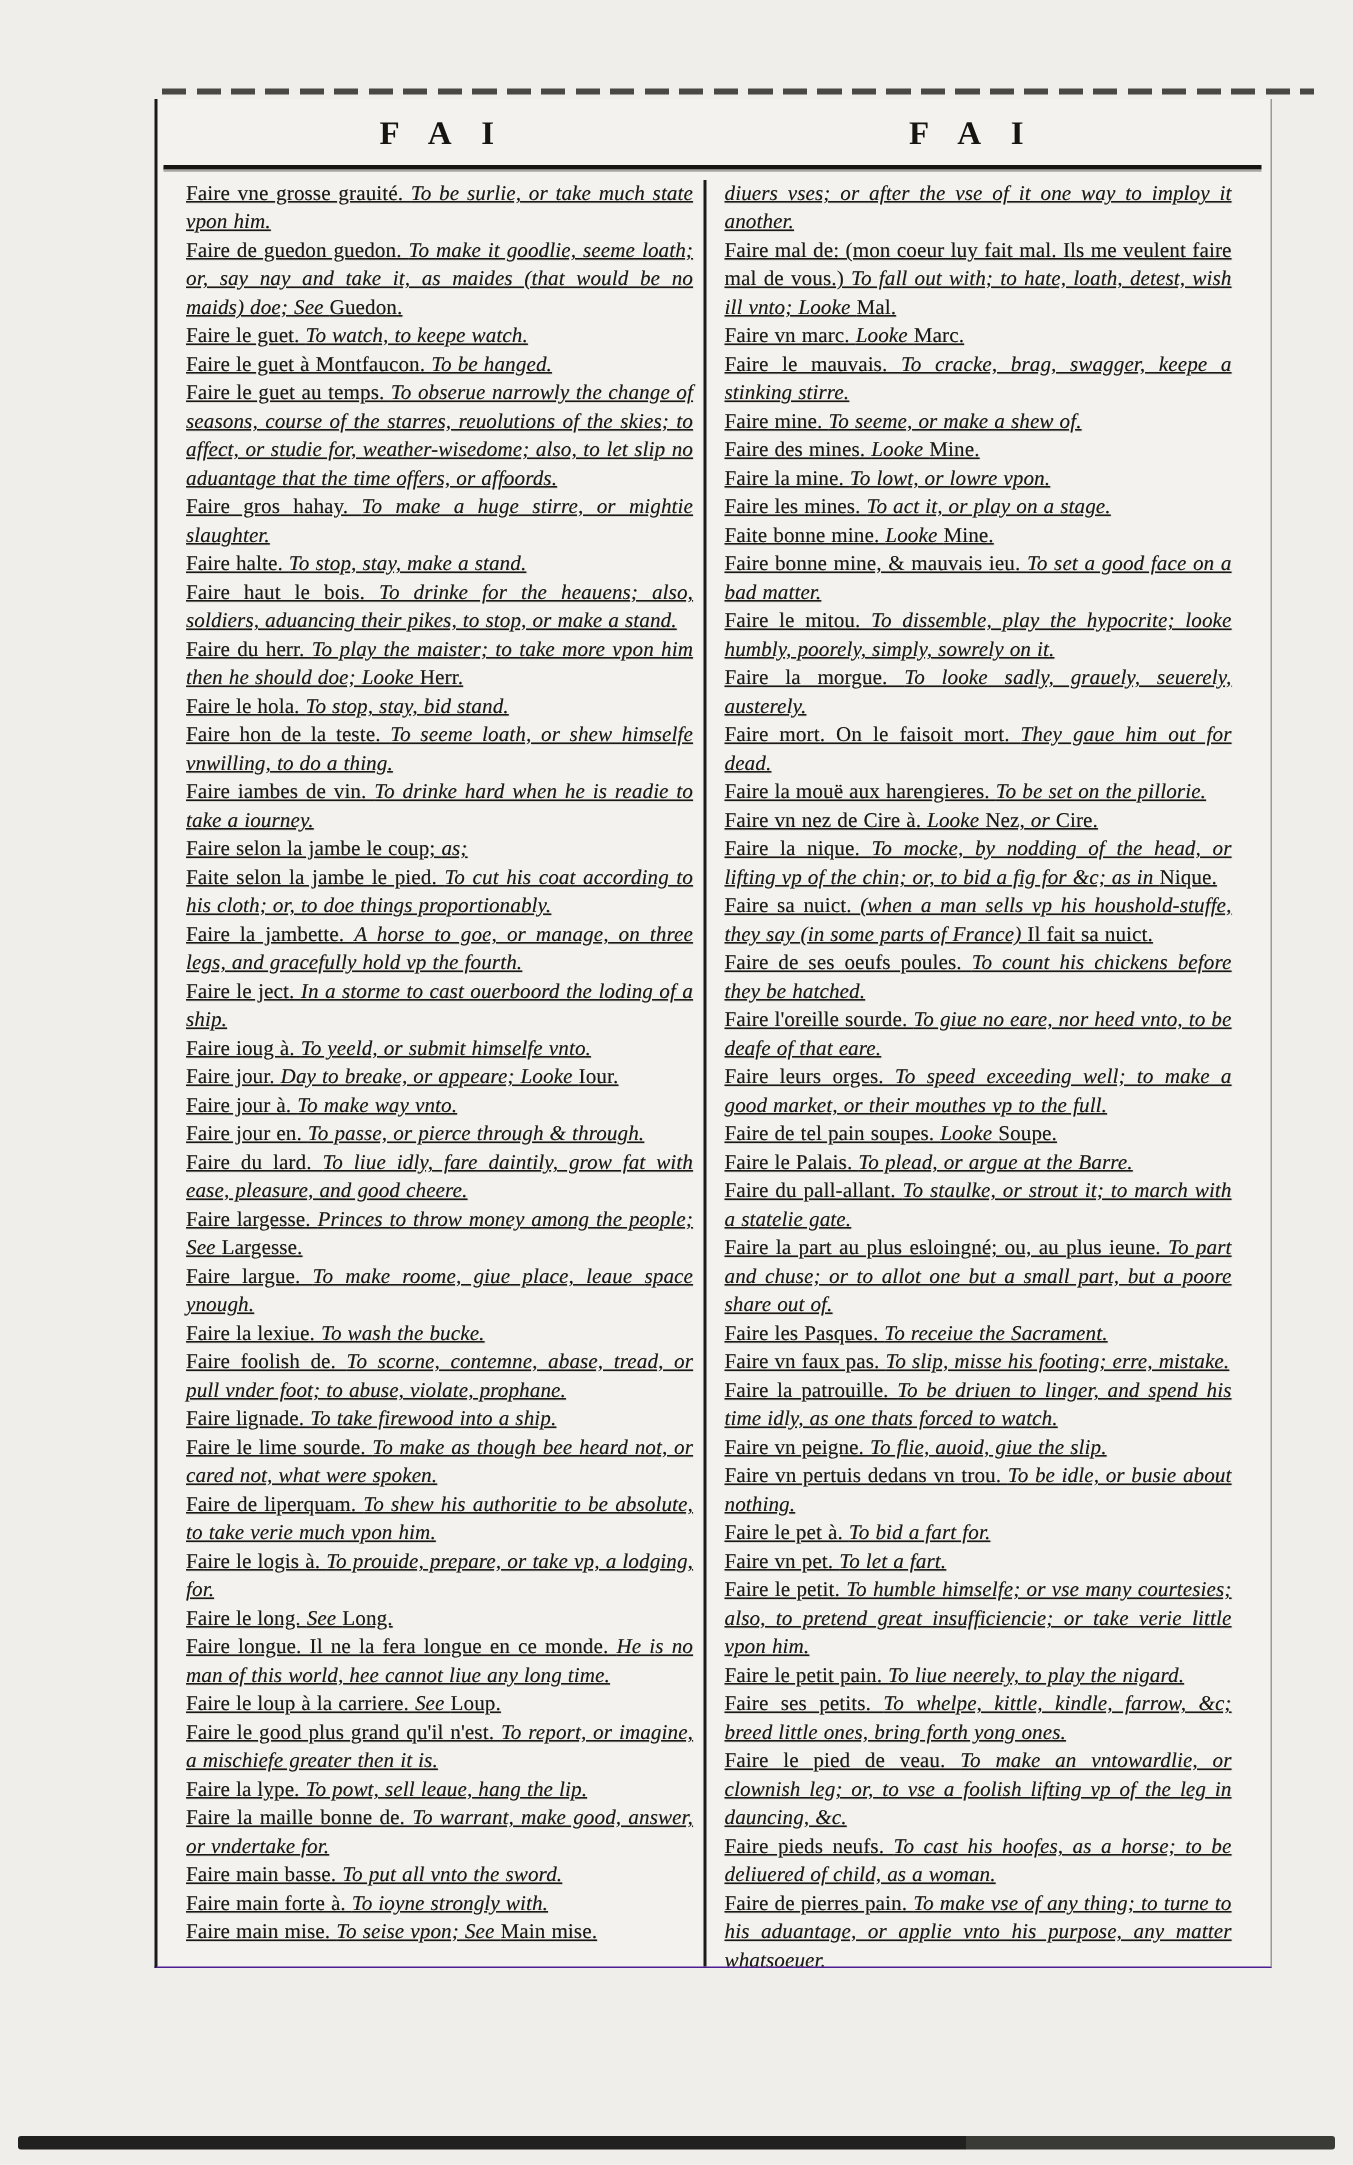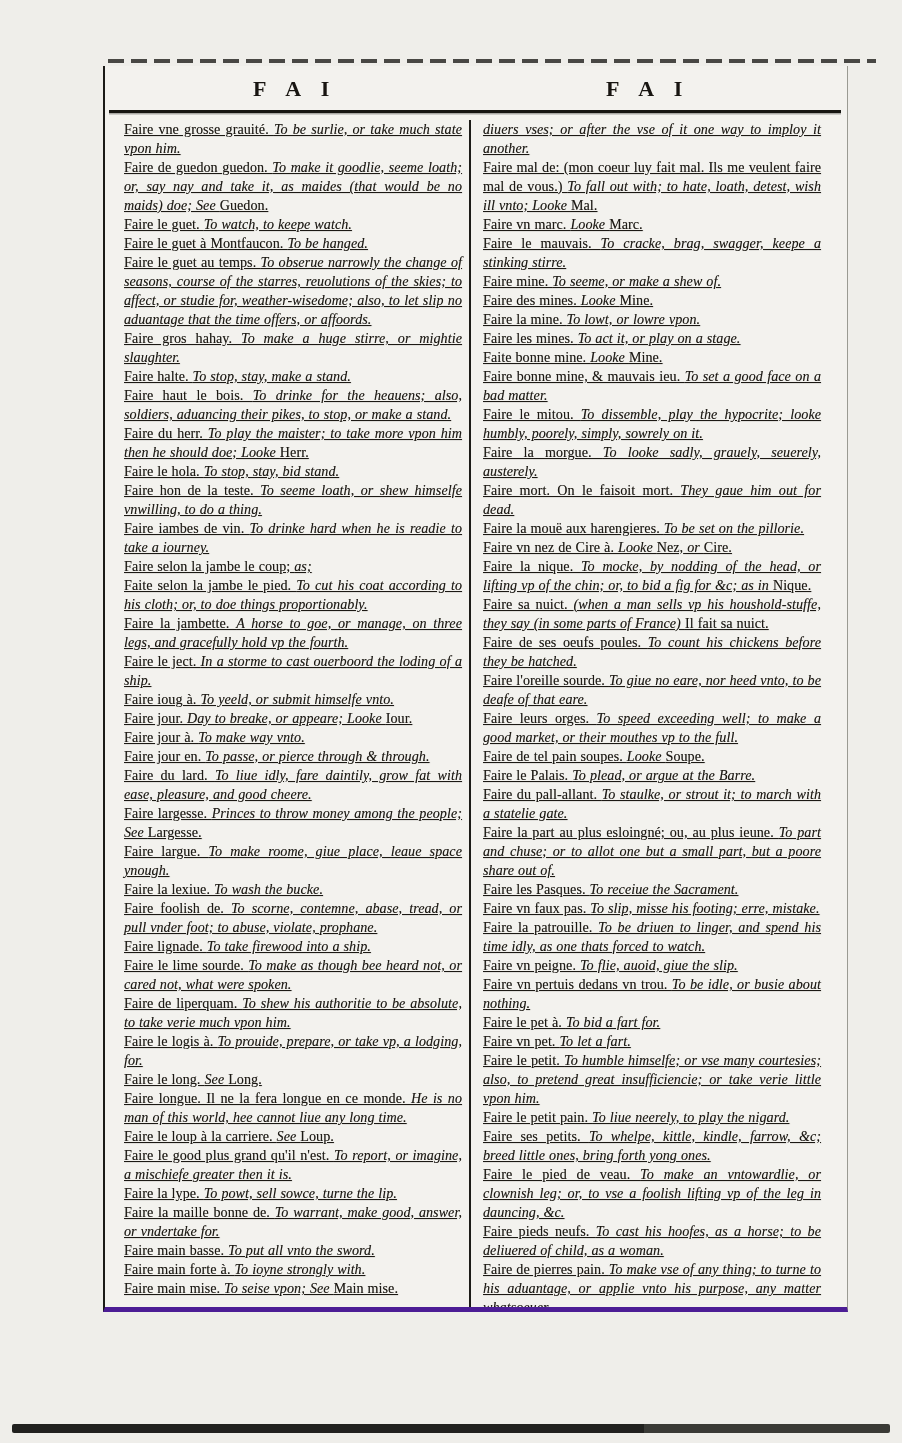--- a/index.html
+++ b/index.html
@@ -21,21 +21,21 @@
     position:absolute;left:12px;top:1424px;width:878px;height:9px;
     background:linear-gradient(90deg,#21211f 0 72%,#3a3a36 72% 100%);
     border-radius:2px;
   }
   
   .sheet{
     position:absolute;left:103px;top:66px;width:745px;height:1246px;
     background:#f3f2ee;
     border-left:2.5px solid #1b1a17;
     border-right:1px solid #9a9a92;
-    border-bottom:5px solid #4c1d95;
+    border-bottom:1px solid #4c1d95;
     box-sizing:border-box;
     overflow:hidden;
   }
   .head-row{position:relative;height:44px;}
   .hdr{
     position:absolute;top:10px;width:150px;text-align:center;
     font-size:22px;font-weight:bold;letter-spacing:.35em;
     color:#181511;
   }
   .hdr-left{left:115px;}
@@ -101,21 +101,21 @@
         <p class="entry"><span class="head">Faire la lexiue. </span><span class="gloss">To wash the bucke.</span></p>
         <p class="entry"><span class="head">Faire foolish de. </span><span class="gloss">To scorne, contemne, abase, tread, or pull vnder foot; to abuse, violate, prophane.</span></p>
         <p class="entry"><span class="head">Faire lignade. </span><span class="gloss">To take firewood into a ship.</span></p>
         <p class="entry"><span class="head">Faire le lime sourde. </span><span class="gloss">To make as though bee heard not, or cared not, what were spoken.</span></p>
         <p class="entry"><span class="head">Faire de liperquam. </span><span class="gloss">To shew his authoritie to be absolute, to take verie much vpon him.</span></p>
         <p class="entry"><span class="head">Faire le logis à. </span><span class="gloss">To prouide, prepare, or take vp, a lodging, for.</span></p>
         <p class="entry"><span class="head">Faire le long. </span><span class="gloss">See </span><span class="head">Long.</span></p>
         <p class="entry"><span class="head">Faire longue. Il ne la fera longue en ce monde. </span><span class="gloss">He is no man of this world, hee cannot liue any long time.</span></p>
         <p class="entry"><span class="head">Faire le loup à la carriere. </span><span class="gloss">See </span><span class="head">Loup.</span></p>
         <p class="entry"><span class="head">Faire le good plus grand qu'il n'est. </span><span class="gloss">To report, or imagine, a mischiefe greater then it is.</span></p>
-        <p class="entry"><span class="head">Faire la lype. </span><span class="gloss">To powt, sell sowce, turne the lip.</span></p>
+        <p class="entry"><span class="head">Faire la lype. </span><span class="gloss">To powt, sell leaue, hang the lip.</span></p>
         <p class="entry"><span class="head">Faire la maille bonne de. </span><span class="gloss">To warrant, make good, answer, or vndertake for.</span></p>
         <p class="entry"><span class="head">Faire main basse. </span><span class="gloss">To put all vnto the sword.</span></p>
         <p class="entry"><span class="head">Faire main forte à. </span><span class="gloss">To ioyne strongly with.</span></p>
         <p class="entry"><span class="head">Faire main mise. </span><span class="gloss">To seise vpon; See </span><span class="head">Main mise.</span></p>
       </div>
     <div class="divider"></div>
     <div class="col" id="col-right">
     <p class="entry"><span class="gloss">diuers vses; or after the vse of it one way to imploy it another.</span></p>
         <p class="entry"><span class="head">Faire mal de: (mon coeur luy fait mal. Ils me veulent faire mal de vous.) </span><span class="gloss">To fall out with; to hate, loath, detest, wish ill vnto; Looke </span><span class="head">Mal.</span></p>
         <p class="entry"><span class="head">Faire vn marc. </span><span class="gloss">Looke </span><span class="head">Marc.</span></p>

